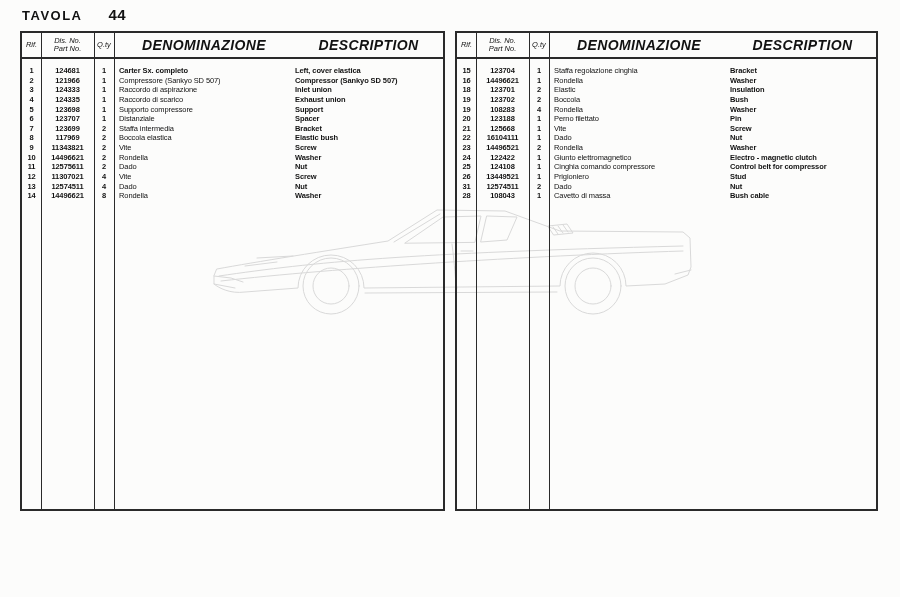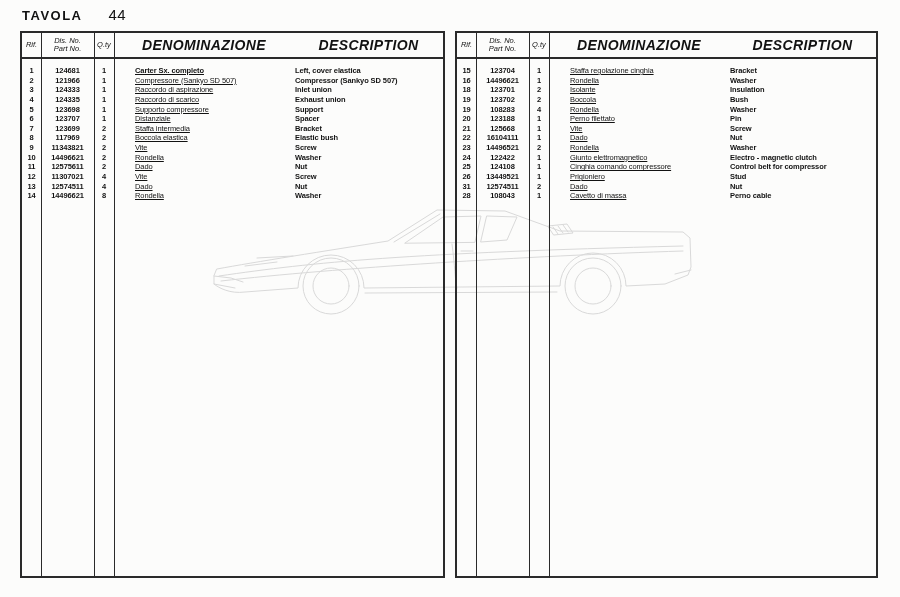--- a/index.html
+++ b/index.html
@@ -11,47 +11,47 @@
     background:var(--bg);
     font-family:"Liberation Sans","DejaVu Sans",sans-serif;
     color:var(--text);
     position:relative;
   }
   .page{position:absolute;inset:0;}
 
   
   .title{position:absolute;top:6px;left:22px;white-space:nowrap;}
   .title-label{font-size:13px;font-weight:700;letter-spacing:1.5px;}
-  .title-num{font-size:15px;font-weight:400;margin-left:26px;letter-spacing:.5px;}
+  .title-num{font-size:15px;font-weight:700;margin-left:26px;letter-spacing:.5px;}
 
   
   .car{position:absolute;left:205px;top:196px;width:500px;height:140px;}
   .car path,.car circle,.car line{fill:none;stroke:var(--watermark);stroke-width:1;stroke-linejoin:round;stroke-linecap:round;}
 
   
-  .table-box{position:absolute;top:31px;height:547px;border:2px solid var(--border);background:transparent;}
+  .table-box{position:absolute;top:31px;height:480px;border:2px solid var(--border);background:transparent;}
   .left-table{left:20px;width:425px;}
   .right-table{left:455px;width:423px;}
   .vline{position:absolute;top:0;bottom:0;width:1px;background:var(--border);}
   .v1{left:19px}.v2{left:72px}.v3{left:92px}
 
   .thead{
     position:absolute;top:0;left:0;right:0;height:26px;
     border-bottom:2px solid var(--border);
     display:grid;grid-template-columns:19px 53px 20px 180px 1fr;
     align-items:center;font-style:italic;
   }
   .th{text-align:center;font-size:7.5px;line-height:8.5px;}
   .th-main{font-weight:700;font-size:14px;letter-spacing:.4px;}
 
   .tbody{position:absolute;top:26px;left:0;right:0;padding-top:7px;}
   .row{display:grid;grid-template-columns:19px 53px 20px 180px 1fr;height:9.65px;line-height:9.6px;font-size:7.5px;letter-spacing:-.1px;}
   .c{white-space:nowrap;}
   .c.rif,.c.part,.c.qty{text-align:center;font-weight:700;}
-  .c.name{padding-left:21px;text-decoration:underline;}
+  .c.name{padding-left:5px;}
   .c.desc{padding-left:1px;font-weight:bold;}
   .row.bold .name,.row.bold .desc{font-weight:700;}
 </style>
 </head>
 <body>
 
 <div class="page">
 
   <div class="title">
     <span class="title-label">TAVOLA</span><span class="title-num">44</span>
@@ -250,21 +250,21 @@
           <div class="c part">14496621</div>
           <div class="c qty">1</div>
           <div class="c name">Rondella</div>
           <div class="c desc">Washer</div>
         </div>
 
         <div class="row">
           <div class="c rif">18</div>
           <div class="c part">123701</div>
           <div class="c qty">2</div>
-          <div class="c name">Isolante</div>
+          <div class="c name">Elastic</div>
           <div class="c desc">Insulation</div>
         </div>
 
         <div class="row">
           <div class="c rif">19</div>
           <div class="c part">123702</div>
           <div class="c qty">2</div>
           <div class="c name">Boccola</div>
           <div class="c desc">Bush</div>
         </div>
@@ -339,18 +339,18 @@
           <div class="c qty">2</div>
           <div class="c name">Dado</div>
           <div class="c desc">Nut</div>
         </div>
 
         <div class="row">
           <div class="c rif">28</div>
           <div class="c part">108043</div>
           <div class="c qty">1</div>
           <div class="c name">Cavetto di massa</div>
-          <div class="c desc">Perno cable</div>
+          <div class="c desc">Bush cable</div>
         </div>
       </div>
   </div>
 
 </div>
 
 </body></html>

